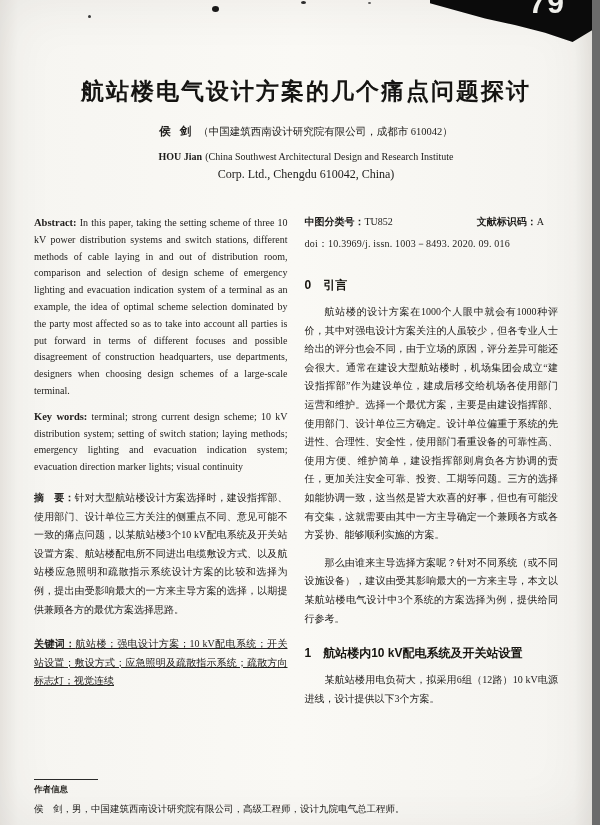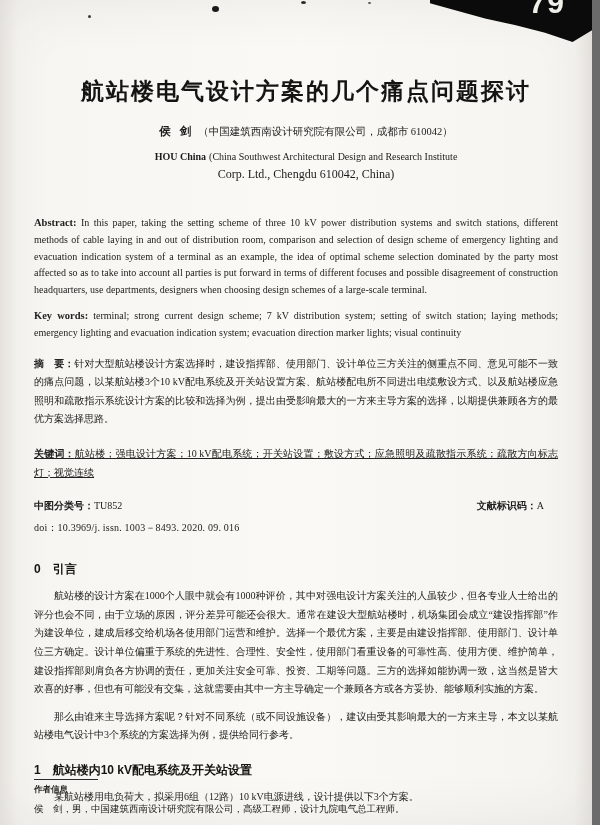--- a/index.html
+++ b/index.html
@@ -47,21 +47,21 @@
   .author-line { margin-top: 17px; font-size: 10.5px; }
   .author-line b { font-size: 11.5px; letter-spacing: 3px; margin-right: 4px; }
   .title-en { margin-top: 19px; font-size: 10.5px; font-weight: bold; letter-spacing: 0.2px; }
   .author-en-line { margin-top: 12px; font-size: 10px; }
   .author-en-line b { margin-right: 3px; }
   .affil-en2 { margin-top: 5px; font-size: 12px; }
 
   
   .columns {
     display: flex; gap: 17px;
-    padding: 0 34px; margin-top: 33px; flex-direction: column;
+    padding: 0 34px; margin-top: 33px;
   }
   .col { flex: 1; min-width: 0; }
 
   .para-en {
     font-size: 10px; line-height: 16.8px;
     text-align: justify; color: #242220;
   }
   .para-en b { font-size: 10.5px; }
   .kw-en { margin-top: 9px; }
   .para-cn {
@@ -104,29 +104,29 @@
     <span class="corner-num">79</span>
   </div>
   <span class="speck s1"></span>
   <span class="speck s2"></span>
   <span class="speck s3"></span>
   <span class="speck s4"></span>
 
   <header class="head">
     <h1 class="title-cn">航站楼电气设计方案的几个痛点问题探讨</h1>
     <p class="author-line"><b>侯 剑</b><span>（中国建筑西南设计研究院有限公司，成都市 610042）</span></p>
-    <p class="author-en-line"><b>HOU China</b><span>(China Southwest Architectural Design and Research Institute</span></p>
+    <p class="author-en-line"><b>HOU Jian</b><span>(China Southwest Architectural Design and Research Institute</span></p>
     <p class="affil-en2">Corp. Ltd., Chengdu 610042, China)</p>
   </header>
 
   <div class="columns">
 
     <div class="col col-left">
       <p class="para-en"><b>Abstract:</b> <span>In this paper, taking the setting scheme of three 10 kV power distribution systems and switch stations, different methods of cable laying in and out of distribution room, comparison and selection of design scheme of emergency lighting and evacuation indication system of a terminal as an example, the idea of optimal scheme selection dominated by the party most affected so as to take into account all parties is put forward in terms of different focuses and possible disagreement of construction headquarters, use departments, designers when choosing design schemes of a large-scale terminal.</span></p>
-      <p class="para-en kw-en"><b>Key words:</b> <span>terminal; strong current design scheme; 7 kV distribution system; setting of switch station; laying methods; emergency lighting and evacuation indication system; evacuation direction marker lights; visual continuity</span></p>
+      <p class="para-en kw-en"><b>Key words:</b> <span>terminal; strong current design scheme; 10 kV distribution system; setting of switch station; laying methods; emergency lighting and evacuation indication system; evacuation direction marker lights; visual continuity</span></p>
       <p class="para-cn abs-cn"><b>摘　要：</b><span>针对大型航站楼设计方案选择时，建设指挥部、使用部门、设计单位三方关注的侧重点不同、意见可能不一致的痛点问题，以某航站楼3个10 kV配电系统及开关站设置方案、航站楼配电所不同进出电缆敷设方式、以及航站楼应急照明和疏散指示系统设计方案的比较和选择为例，提出由受影响最大的一方来主导方案的选择，以期提供兼顾各方的最优方案选择思路。</span></p>
       <p class="para-cn kw-cn"><b>关键词：</b><span>航站楼；强电设计方案；10 kV配电系统；开关站设置；敷设方式；应急照明及疏散指示系统；疏散方向标志灯；视觉连续</span></p>
     </div>
 
     <div class="col col-right">
       <div class="meta-row">
         <span><b>中图分类号：</b><span>TU852</span></span>
         <span><b>文献标识码：</b><span>A</span></span>
       </div>
       <p class="doi-line">doi：10.3969/j. issn. 1003－8493. 2020. 09. 016</p>

